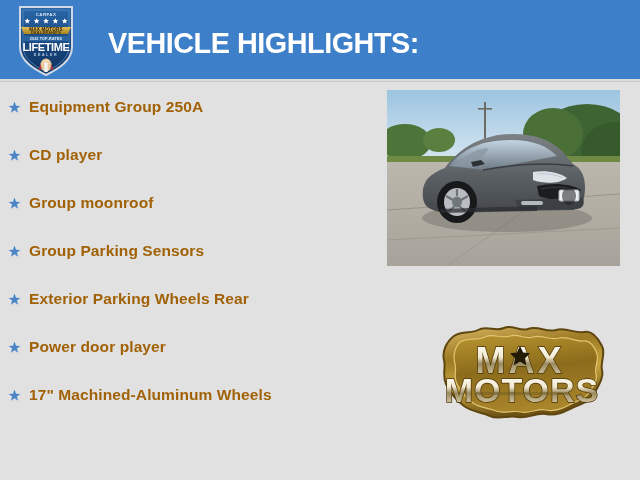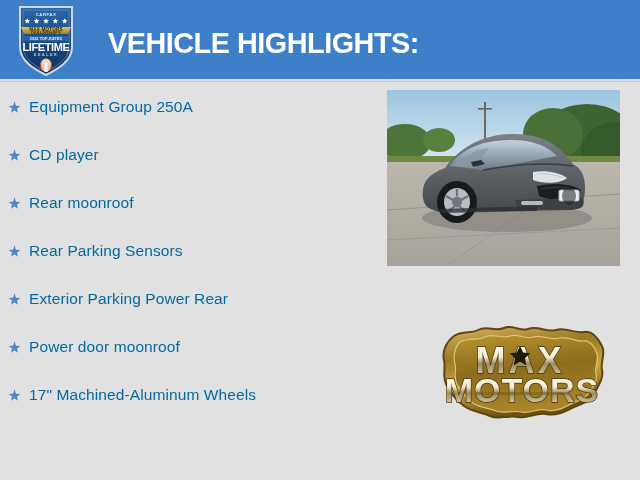--- a/index.html
+++ b/index.html
@@ -83,22 +83,22 @@
     height: 13px;
     color: #4a86c5;
     line-height: 13px;
     font-size: 15px;
     text-align: center;
   }
   .bullet-star svg { display: block; width: 13px; height: 13px; }
 
   .highlight-label {
     font-size: 15.5px;
-    font-weight: normal;
-    color: #0369a1;
+    font-weight: bold;
+    color: #a16207;
     line-height: 21px;
     padding-top: 6px;
     max-width: 330px;
     letter-spacing: 0.1px;
   }
 
   
   #vehicle-photo {
     position: absolute;
     left: 387px;
@@ -186,45 +186,45 @@
       </svg>
     </span>
     <span class="highlight-label">CD player</span>
   </li>
   <li class="highlight-item">
     <span class="bullet-star">
       <svg viewBox="0 0 13 13" xmlns="http://www.w3.org/2000/svg">
         <path d="M6.5 0.6 L8 4.7 L12.4 4.9 L8.9 7.5 L10.1 11.8 L6.5 9.2 L2.9 11.8 L4.1 7.5 L0.6 4.9 L5 4.7 Z" fill="#4a86c5"></path>
       </svg>
     </span>
-    <span class="highlight-label">Rear moonroof</span>
-  </li>
-  <li class="highlight-item">
-    <span class="bullet-star">
-      <svg viewBox="0 0 13 13" xmlns="http://www.w3.org/2000/svg">
-        <path d="M6.5 0.6 L8 4.7 L12.4 4.9 L8.9 7.5 L10.1 11.8 L6.5 9.2 L2.9 11.8 L4.1 7.5 L0.6 4.9 L5 4.7 Z" fill="#4a86c5"></path>
-      </svg>
-    </span>
-    <span class="highlight-label">Rear Parking Sensors</span>
-  </li>
-  <li class="highlight-item">
-    <span class="bullet-star">
-      <svg viewBox="0 0 13 13" xmlns="http://www.w3.org/2000/svg">
-        <path d="M6.5 0.6 L8 4.7 L12.4 4.9 L8.9 7.5 L10.1 11.8 L6.5 9.2 L2.9 11.8 L4.1 7.5 L0.6 4.9 L5 4.7 Z" fill="#4a86c5"></path>
-      </svg>
-    </span>
-    <span class="highlight-label">Exterior Parking Power Rear</span>
-  </li>
-  <li class="highlight-item">
-    <span class="bullet-star">
-      <svg viewBox="0 0 13 13" xmlns="http://www.w3.org/2000/svg">
-        <path d="M6.5 0.6 L8 4.7 L12.4 4.9 L8.9 7.5 L10.1 11.8 L6.5 9.2 L2.9 11.8 L4.1 7.5 L0.6 4.9 L5 4.7 Z" fill="#4a86c5"></path>
-      </svg>
-    </span>
-    <span class="highlight-label">Power door moonroof</span>
+    <span class="highlight-label">Group moonroof</span>
+  </li>
+  <li class="highlight-item">
+    <span class="bullet-star">
+      <svg viewBox="0 0 13 13" xmlns="http://www.w3.org/2000/svg">
+        <path d="M6.5 0.6 L8 4.7 L12.4 4.9 L8.9 7.5 L10.1 11.8 L6.5 9.2 L2.9 11.8 L4.1 7.5 L0.6 4.9 L5 4.7 Z" fill="#4a86c5"></path>
+      </svg>
+    </span>
+    <span class="highlight-label">Group Parking Sensors</span>
+  </li>
+  <li class="highlight-item">
+    <span class="bullet-star">
+      <svg viewBox="0 0 13 13" xmlns="http://www.w3.org/2000/svg">
+        <path d="M6.5 0.6 L8 4.7 L12.4 4.9 L8.9 7.5 L10.1 11.8 L6.5 9.2 L2.9 11.8 L4.1 7.5 L0.6 4.9 L5 4.7 Z" fill="#4a86c5"></path>
+      </svg>
+    </span>
+    <span class="highlight-label">Exterior Parking Wheels Rear</span>
+  </li>
+  <li class="highlight-item">
+    <span class="bullet-star">
+      <svg viewBox="0 0 13 13" xmlns="http://www.w3.org/2000/svg">
+        <path d="M6.5 0.6 L8 4.7 L12.4 4.9 L8.9 7.5 L10.1 11.8 L6.5 9.2 L2.9 11.8 L4.1 7.5 L0.6 4.9 L5 4.7 Z" fill="#4a86c5"></path>
+      </svg>
+    </span>
+    <span class="highlight-label">Power door player</span>
   </li>
   <li class="highlight-item">
     <span class="bullet-star">
       <svg viewBox="0 0 13 13" xmlns="http://www.w3.org/2000/svg">
         <path d="M6.5 0.6 L8 4.7 L12.4 4.9 L8.9 7.5 L10.1 11.8 L6.5 9.2 L2.9 11.8 L4.1 7.5 L0.6 4.9 L5 4.7 Z" fill="#4a86c5"></path>
       </svg>
     </span>
     <span class="highlight-label">17" Machined-Aluminum Wheels</span>
   </li>
 </ul>

